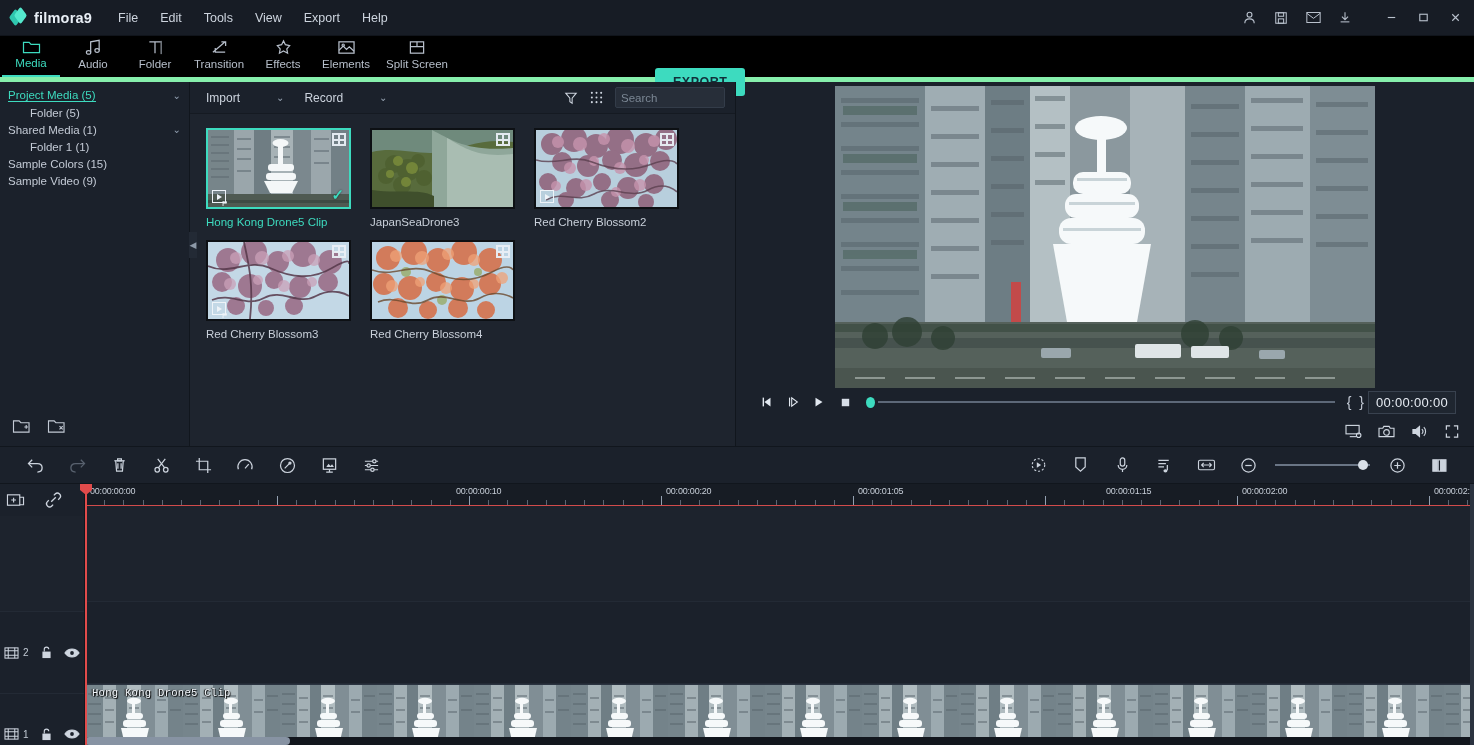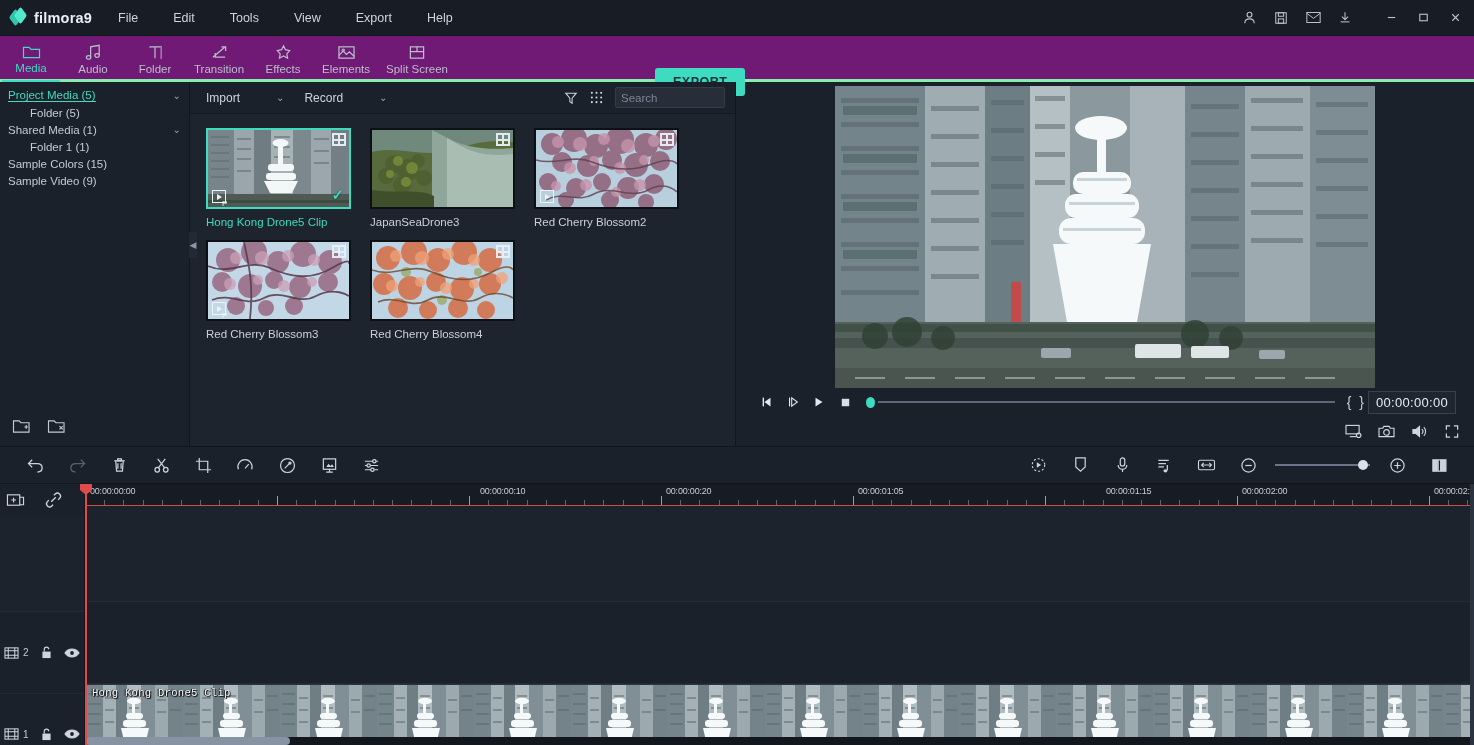--- a/index.html
+++ b/index.html
@@ -20,39 +20,39 @@
   }
   .logo-wrap { display:flex; align-items:center; padding-left:10px; gap:6px; }
   .logo-mark { width:18px; height:18px; position:relative; }
   .logo-mark .d1, .logo-mark .d2 {
     position:absolute; width:11px; height:11px; background:#3ddbbf;
     transform:rotate(45deg) skew(8deg,8deg); border-radius:2px;
   }
   .logo-mark .d1 { left:0; top:3px; background:#2fc6ae; }
   .logo-mark .d2 { left:5px; top:1px; background:#54e8cd; }
   .logo-text { font-size:14.5px; font-weight:bold; color:#e8eef5; letter-spacing:.2px; }
-  .menubar { display:flex; align-items:center; margin-left:16px; gap:15px; }
+  .menubar { display:flex; align-items:center; margin-left:16px; gap:2px; }
   .menubar .mi {
     padding:4px 10px; font-size:12.5px; color:#cdd4de; cursor:default; border-radius:2px;
   }
   .proj-title {
     position:absolute; left:0; right:0; text-align:center; font-size:13px;
     color:#dfe5ee; pointer-events:none;
   }
   .title-right { margin-left:auto; display:flex; align-items:center; padding-right:4px; gap:2px; }
   .tb-ico {
     width:30px; height:34px; display:flex; align-items:center; justify-content:center;
     color:#b9c1cd;
   }
   .tb-sep { width:12px; }
 
   
   .toptabs {
-    height:46px; background:#701a75; display:flex; align-items:flex-start;
-    flex:0 0 46px; position:relative; border-bottom:3px solid #86efac;
+    height:46px; background:#000000; display:flex; align-items:flex-end;
+    flex:0 0 46px; position:relative; border-bottom:5px solid #86efac;
   }
   .ttab {
     width:auto; min-width:62px; height:46px; display:flex; flex-direction:column;
     align-items:center; justify-content:center; gap:2px; padding:0 8px;
     color:#b7bfcb; cursor:default; position:relative;
   }
   .ttab .lbl { font-size:11.5px; white-space:nowrap; }
   .ttab.active { color:#3ddbbf; }
   .ttab.active:after {
     content:''; position:absolute; left:2px; right:2px; bottom:0; height:2px; background:#3ddbbf;
@@ -1032,21 +1032,21 @@
           </svg>
         </span>
       </div>
 
     </div>
 
     <div class="tracks">
 
       <div class="ruler">
         <span class="rt" style="left:5px">00:00:00:00</span>
-        <span class="rt" style="left:395px">00:00:00:10</span>
+        <span class="rt" style="left:371px">00:00:00:10</span>
         <span class="rt" style="left:581px">00:00:00:20</span>
         <span class="rt" style="left:773px">00:00:01:05</span>
         <span class="rt" style="left:1021px">00:00:01:15</span>
         <span class="rt" style="left:1157px">00:00:02:00</span>
         <span class="rt" style="left:1349px">00:00:02:10</span>
 
         <div id="ticks">
             <div class="tick major" style="left: 0px;"></div>
             <div class="tick minor" style="left: 19.2px;"></div>
             <div class="tick minor" style="left: 38.4px;"></div>

